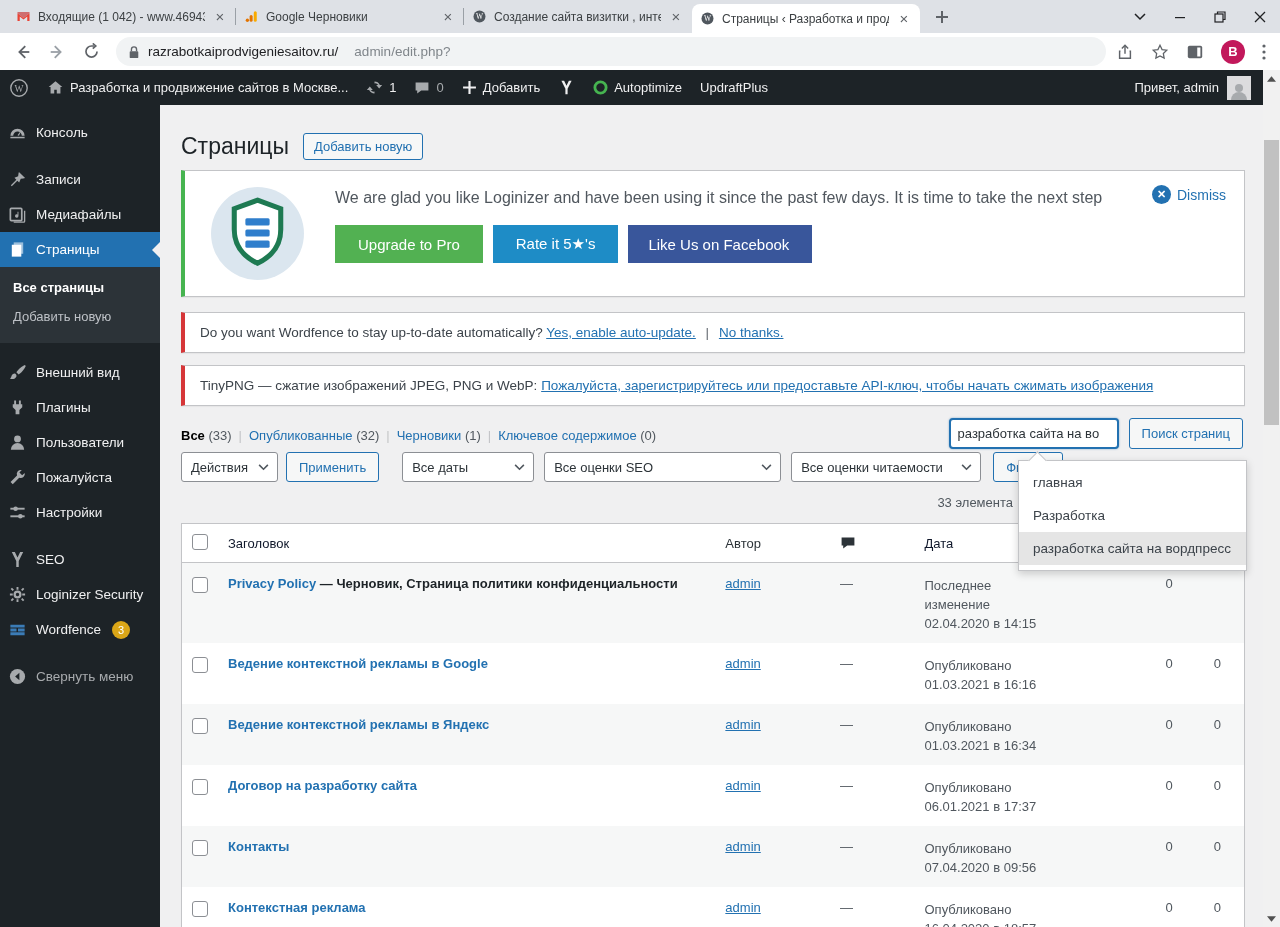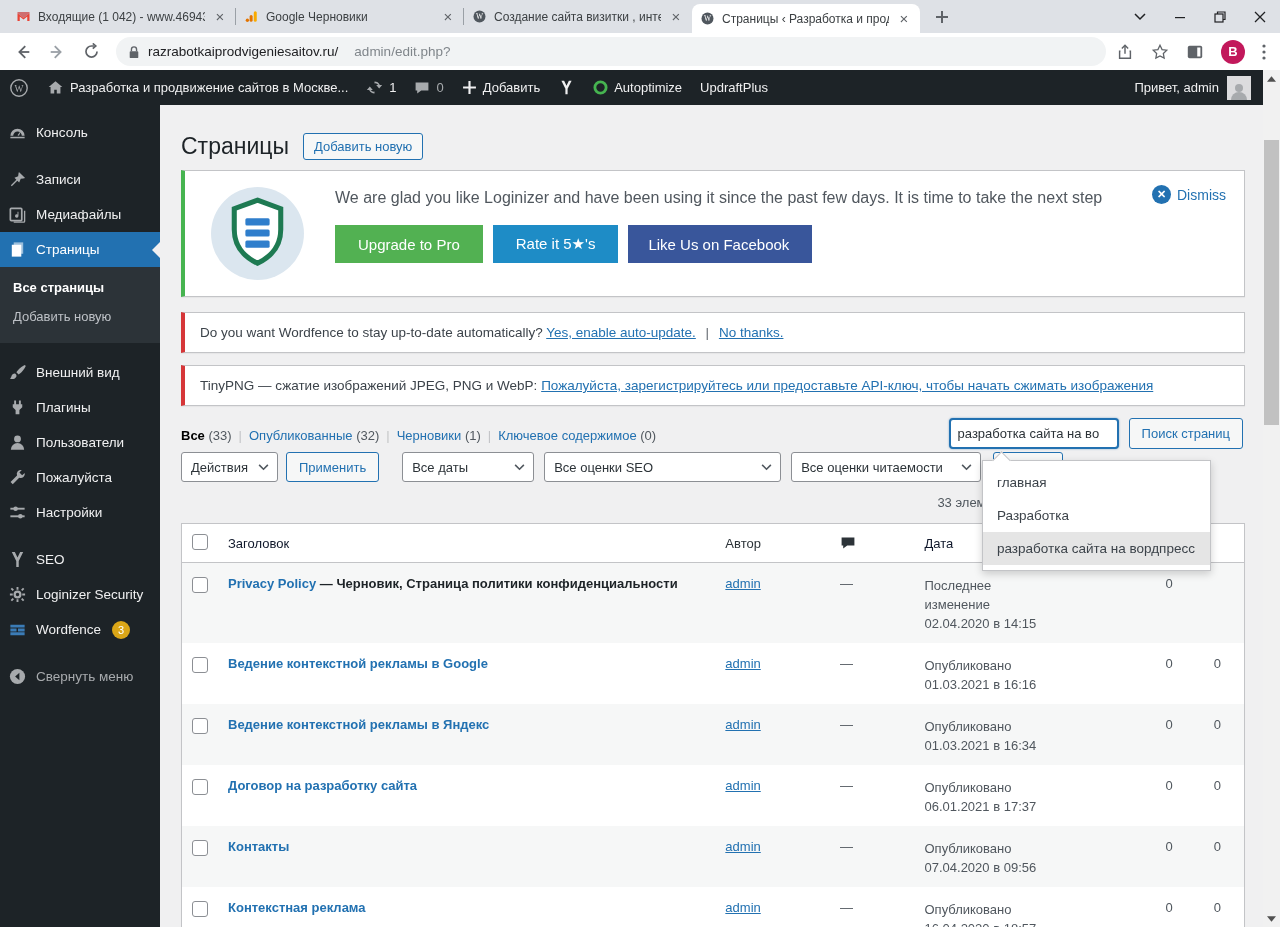--- a/index.html
+++ b/index.html
@@ -82,21 +82,21 @@
   .controls { margin-top:8px; display:flex; align-items:center; height:32px; }
   .wp-select { height:30px; border:1px solid #8c8f94; border-radius:3px; background:#fff; color:#2c3338; font-size:13px; display:flex; align-items:center; justify-content:space-between; padding:0 8px 0 9px; cursor:pointer; }
   .wp-btn { height:30px; border:1px solid #2271b1; border-radius:3px; background:#f6f7f7; color:#2271b1; font-size:13px; padding:0 12px; cursor:pointer; }
   .chev { color:#50575e; }
   .count-note { position:absolute; top:390px; right:250px; font-size:13px; color:#50575e; }
 
   
   .search-box { position:absolute; top:313px; right:20px; display:flex; gap:10px; }
   .search-input { width:170px; height:31px; border:2px solid #2271b1; border-radius:4px; box-shadow:0 0 2px rgba(34,113,177,.6); font-size:13px; padding:0 7px; color:#2c3338; font-family:"Liberation Sans",sans-serif; }
   .btn-search { height:31px; border:1px solid #2271b1; border-radius:3px; background:#f6f7f7; color:#2271b1; font-size:13px; padding:0 12px; cursor:pointer; }
-  .suggest { position:absolute; top:355px; left:822px; width:229px; background:#fff; border:1px solid #c3c4c7; box-shadow:0 3px 8px rgba(0,0,0,.18); z-index:30; padding:5px 0; }
+  .suggest { position:absolute; top:355px; left:858px; width:229px; background:#fff; border:1px solid #c3c4c7; box-shadow:0 3px 8px rgba(0,0,0,.18); z-index:30; padding:5px 0; }
   .suggest::before { content:""; position:absolute; top:-7px; left:12px; width:12px; height:12px; background:#fff; border-left:1px solid #c3c4c7; border-top:1px solid #c3c4c7; transform:rotate(45deg); }
   .sg-item { padding:9px 14px; font-size:13.5px; color:#3c434a; cursor:pointer; }
   .sg-item.hl { background:#e5e5e5; }
 
   
   .list-table { margin-top:40px; width:1064px; border-collapse:collapse; background:#fff; border:1px solid #c3c4c7; box-shadow:0 1px 1px rgba(0,0,0,.04); }
   .list-table th { text-align:left; font-weight:400; font-size:13px; padding:9px 10px; border-bottom:1px solid #c3c4c7; color:#2c3338; }
   .list-table th.sortable { color:#0f172a; cursor:pointer; }
   .list-table td { vertical-align:top; font-size:13px; padding:13px 10px 10px; color:#50575e; }
   tr.alt { background:#f6f7f7; }

